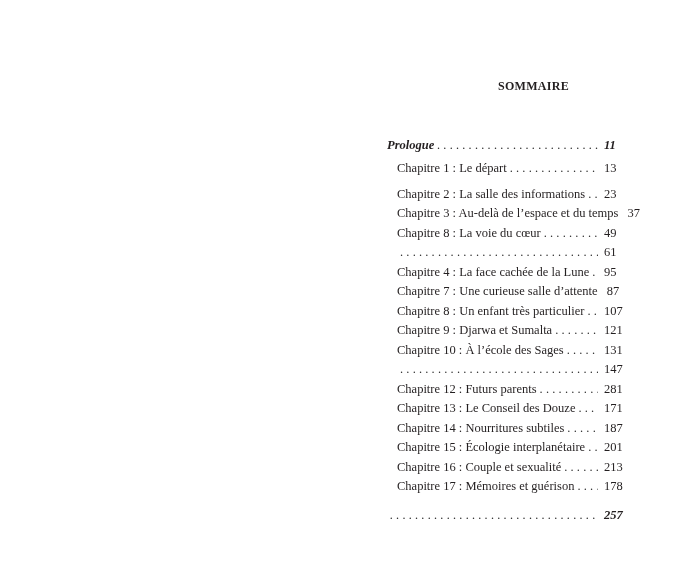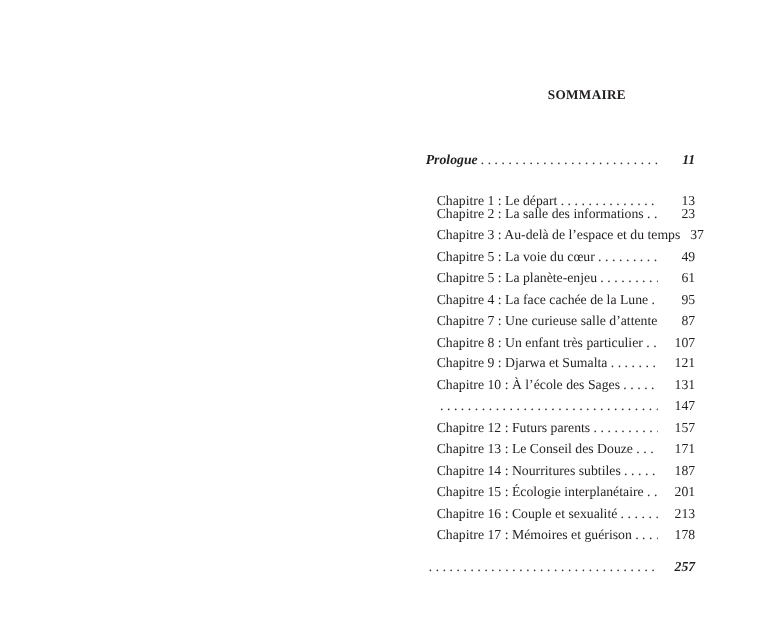--- a/index.html
+++ b/index.html
@@ -16,59 +16,58 @@
   .toc { position: absolute; left: 0; top: 0; width: 700px; }
   .row {
     position: absolute; height: 16px; line-height: 16px;
     font-size: 12.5px; display: flex; align-items: baseline;
   }
   .row .label { white-space: nowrap; }
   .row .dots {
     flex: 1; overflow: hidden; white-space: nowrap; margin: 0 6px 0 3px;
     letter-spacing: 3.2px; color: #333;
   }
-  .row .page { width: 28px; text-align: right; white-space: nowrap; }
+  .row .page { width: 28px; white-space: nowrap; }
   .row.major { left: 387px; width: 245px; font-weight: bold; font-style: italic; }
   .row.major .dots { font-weight: normal; }
   .row.chap { left: 397px; width: 235px; }
 </style>
 </head>
 <body>
 
 <div class="title">SOMMAIRE</div>
 
 <div class="toc">
   <div class="row major" style="top:137px">
     <span class="label">Prologue</span>
     <span class="dots">....................................................</span>
     <span class="page">11</span>
   </div>
 
-  <div class="row chap" style="top:174px">
+  <div class="row chap" style="top:160px">
     <span class="label">Chapitre 1 : Le départ</span>
     <span class="dots">....................................................</span>
     <span class="page">13</span>
   </div>
   <div class="row chap" style="top:185.5px">
     <span class="label">Chapitre 2 : La salle des informations</span>
     <span class="dots">....................................................</span>
     <span class="page">23</span>
   </div>
   <div class="row chap" style="top:205px">
     <span class="label">Chapitre 3 : Au-delà de l’espace et du temps</span>
     <span class="dots">....................................................</span>
     <span class="page">37</span>
   </div>
   <div class="row chap" style="top:224.5px">
-    <span class="label">Chapitre 5 : La voie du cœur</span>
+    <span class="label">Chapitre 8 : La voie du cœur</span>
     <span class="dots">....................................................</span>
     <span class="page">49</span>
   </div>
   <div class="row chap" style="top:244px">
-    <span class="label">Chapitre 5 : La planète-enjeu</span>
     <span class="dots">....................................................</span>
     <span class="page">61</span>
   </div>
   <div class="row chap" style="top:263.5px">
     <span class="label">Chapitre 4 : La face cachée de la Lune</span>
     <span class="dots">....................................................</span>
     <span class="page">95</span>
   </div>
   <div class="row chap" style="top:283px">
     <span class="label">Chapitre 7 : Une curieuse salle d’attente</span>
@@ -90,21 +89,21 @@
     <span class="dots">....................................................</span>
     <span class="page">131</span>
   </div>
   <div class="row chap" style="top:361px">
     <span class="dots">....................................................</span>
     <span class="page">147</span>
   </div>
   <div class="row chap" style="top:380.5px">
     <span class="label">Chapitre 12 : Futurs parents</span>
     <span class="dots">....................................................</span>
-    <span class="page">157</span>
+    <span class="page">281</span>
   </div>
   <div class="row chap" style="top:400px">
     <span class="label">Chapitre 13 : Le Conseil des Douze</span>
     <span class="dots">....................................................</span>
     <span class="page">171</span>
   </div>
   <div class="row chap" style="top:419.5px">
     <span class="label">Chapitre 14 : Nourritures subtiles</span>
     <span class="dots">....................................................</span>
     <span class="page">187</span>

